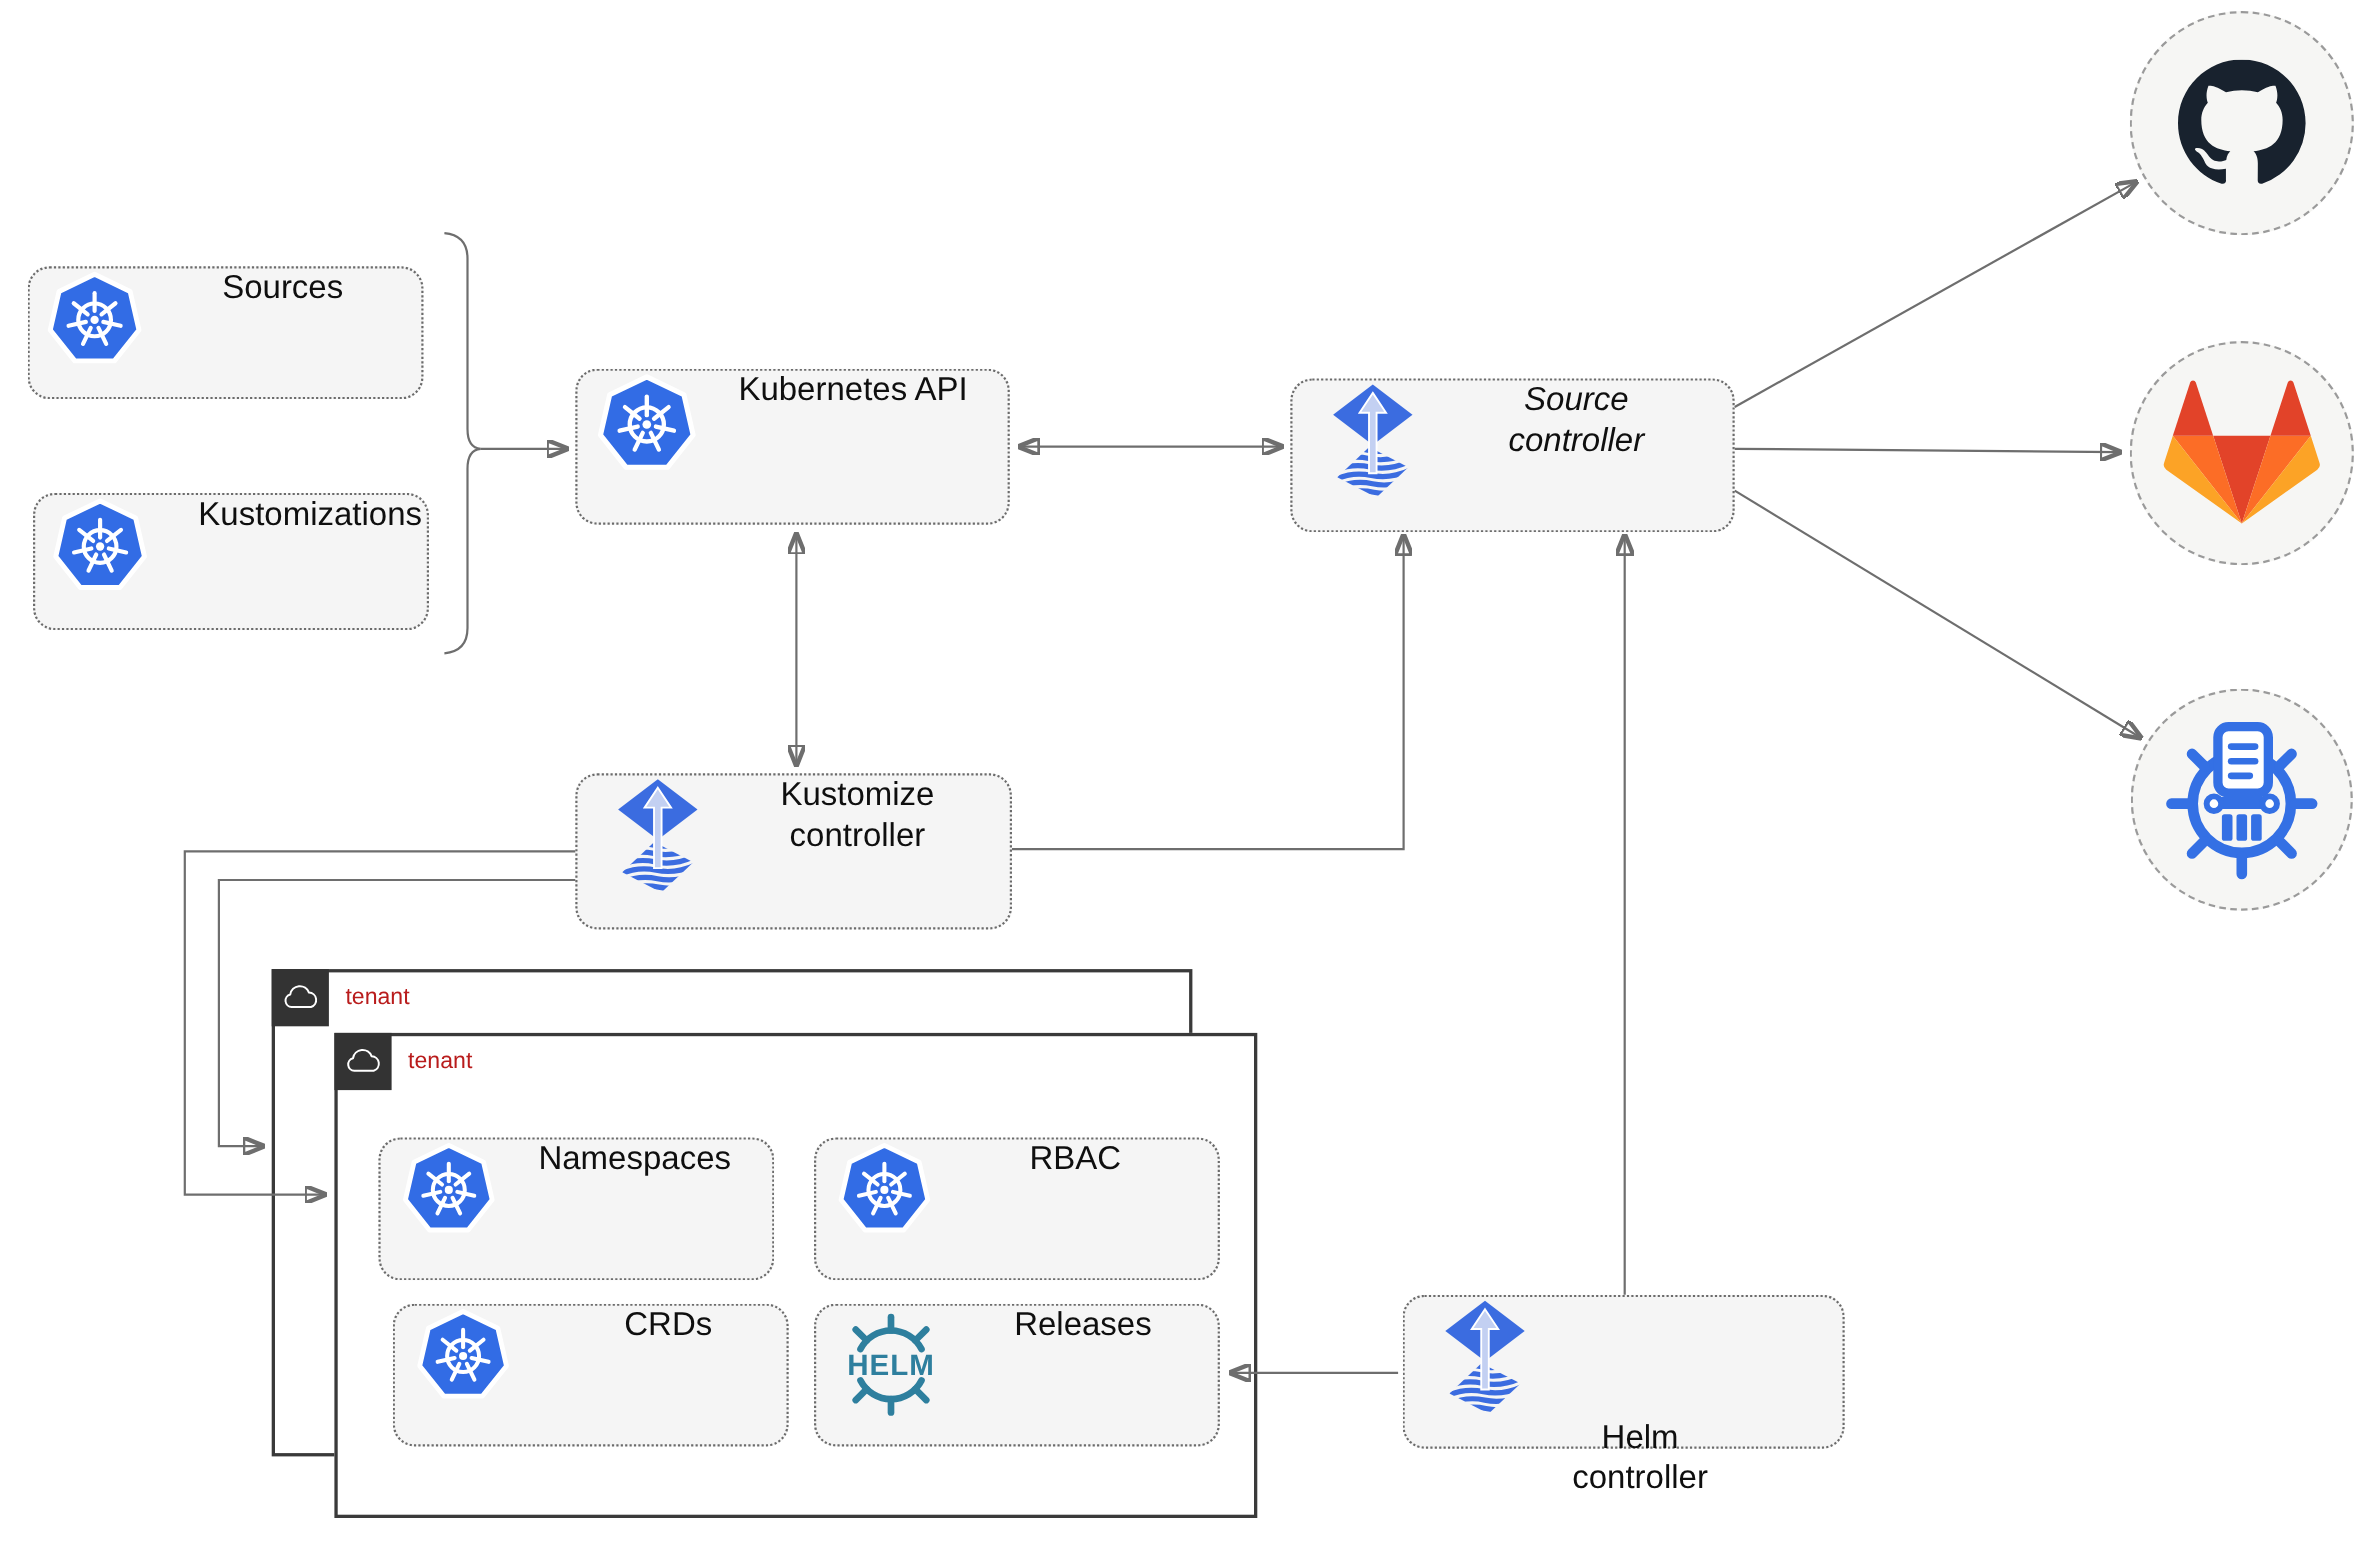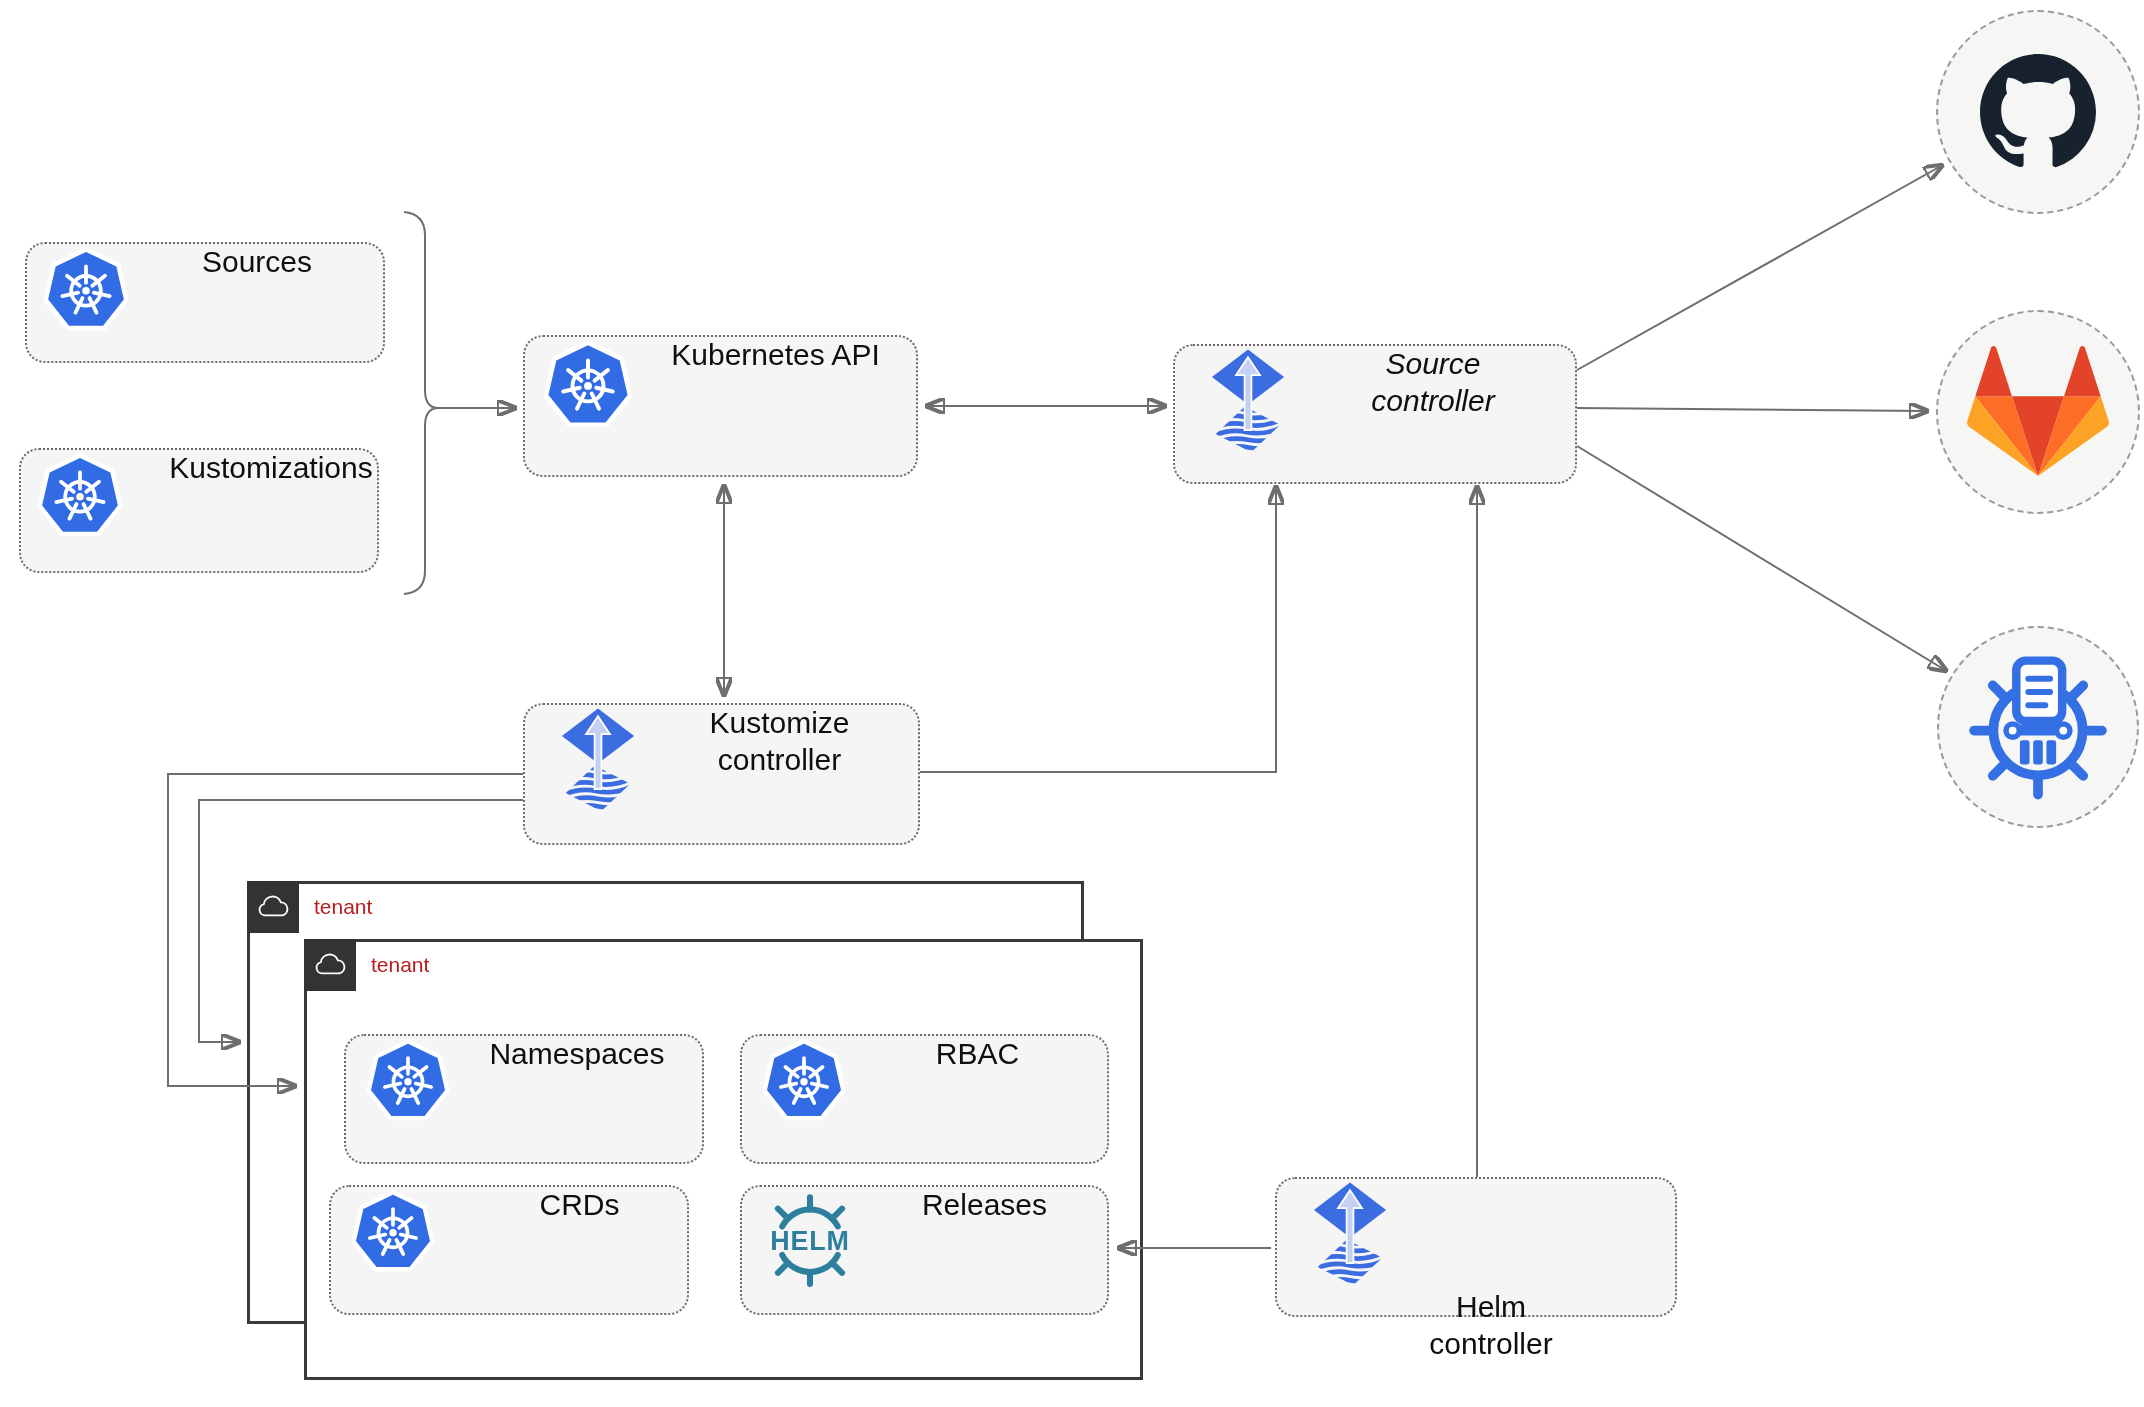--- a/index.html
+++ b/index.html
@@ -134,21 +134,21 @@
 
   <div class="node" style="left:25px;top:242px;width:360px;height:121px;padding-left:14px;">
     <span class="nicon">
         <svg width="90" height="90">
           <use href="#sym-k8s"></use>
         </svg>
       </span>
     <span class="nlabel">Sources</span>
   </div>
 
-  <div class="node" style="left:19px;top:448px;width:360px;height:125px;padding-left:14px;gap:40px;">
+  <div class="node" style="left:30px;top:448px;width:360px;height:125px;padding-left:14px;gap:40px;">
     <span class="nicon">
         <svg width="90" height="90">
           <use href="#sym-k8s"></use>
         </svg>
       </span>
     <span class="nlabel">Kustomizations</span>
   </div>
 
   <div class="node" style="left:523px;top:335px;width:395px;height:142px;padding-left:16px;">
     <span class="nicon">
@@ -197,21 +197,21 @@
 
   <div class="node" style="left:740px;top:1034px;width:369px;height:130px;padding-left:18px;">
     <span class="nicon">
         <svg width="88" height="88">
           <use href="#sym-k8s"></use>
         </svg>
       </span>
     <span class="nlabel">RBAC</span>
   </div>
 
-  <div class="node" style="left:329px;top:1185px;width:360px;height:130px;padding-left:18px;gap:35px;">
+  <div class="node" style="left:357px;top:1185px;width:360px;height:130px;padding-left:18px;gap:35px;">
     <span class="nicon">
         <svg width="88" height="88">
           <use href="#sym-k8s"></use>
         </svg>
       </span>
     <span class="nlabel">CRDs</span>
   </div>
 
   <div class="node" style="left:740px;top:1185px;width:369px;height:130px;padding-left:16px;">
     <span class="nicon">

